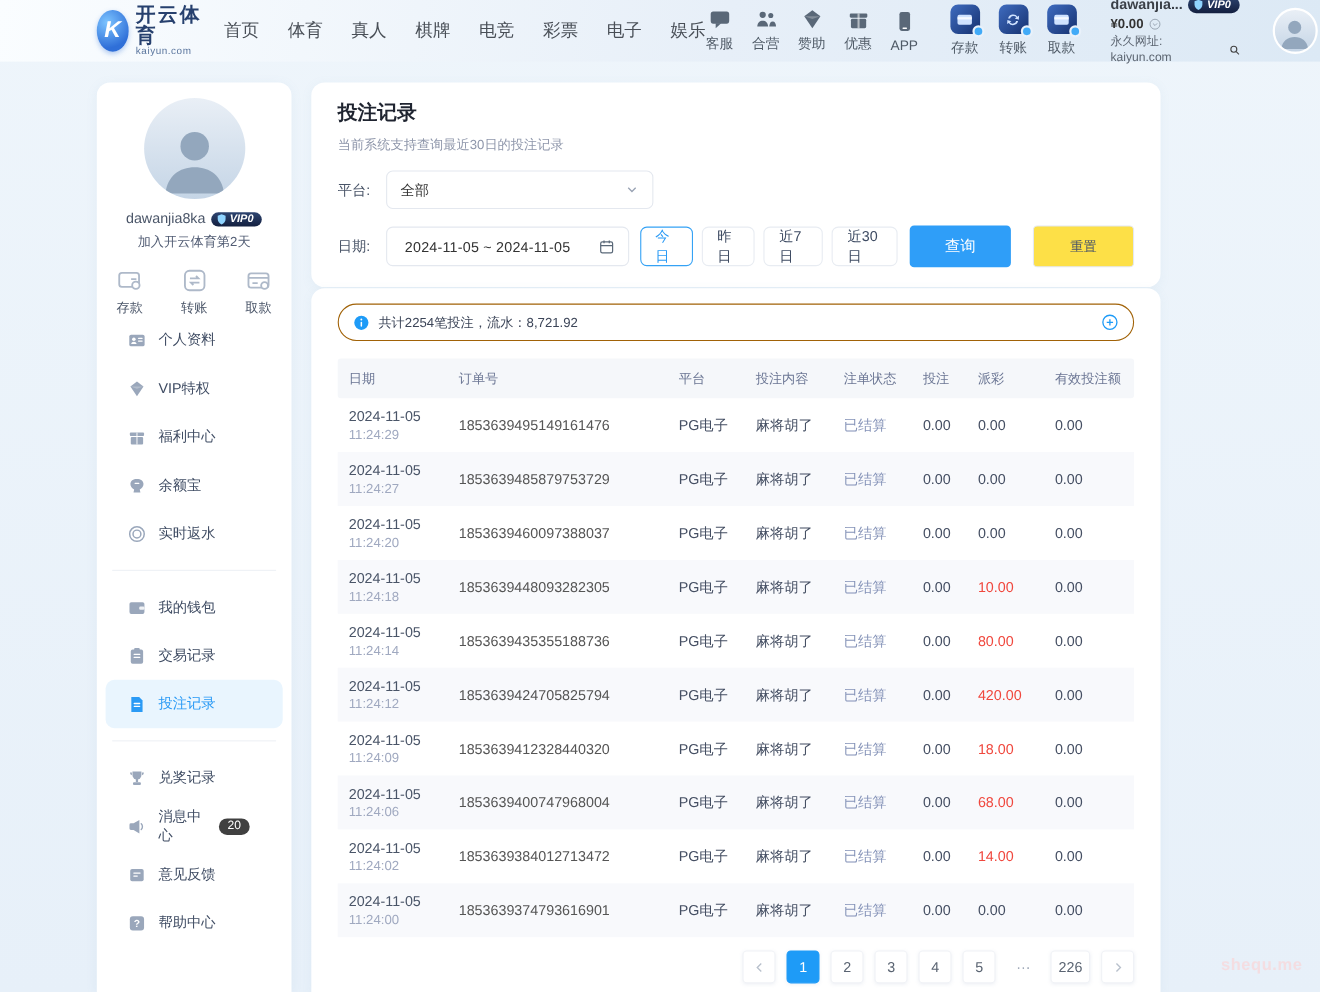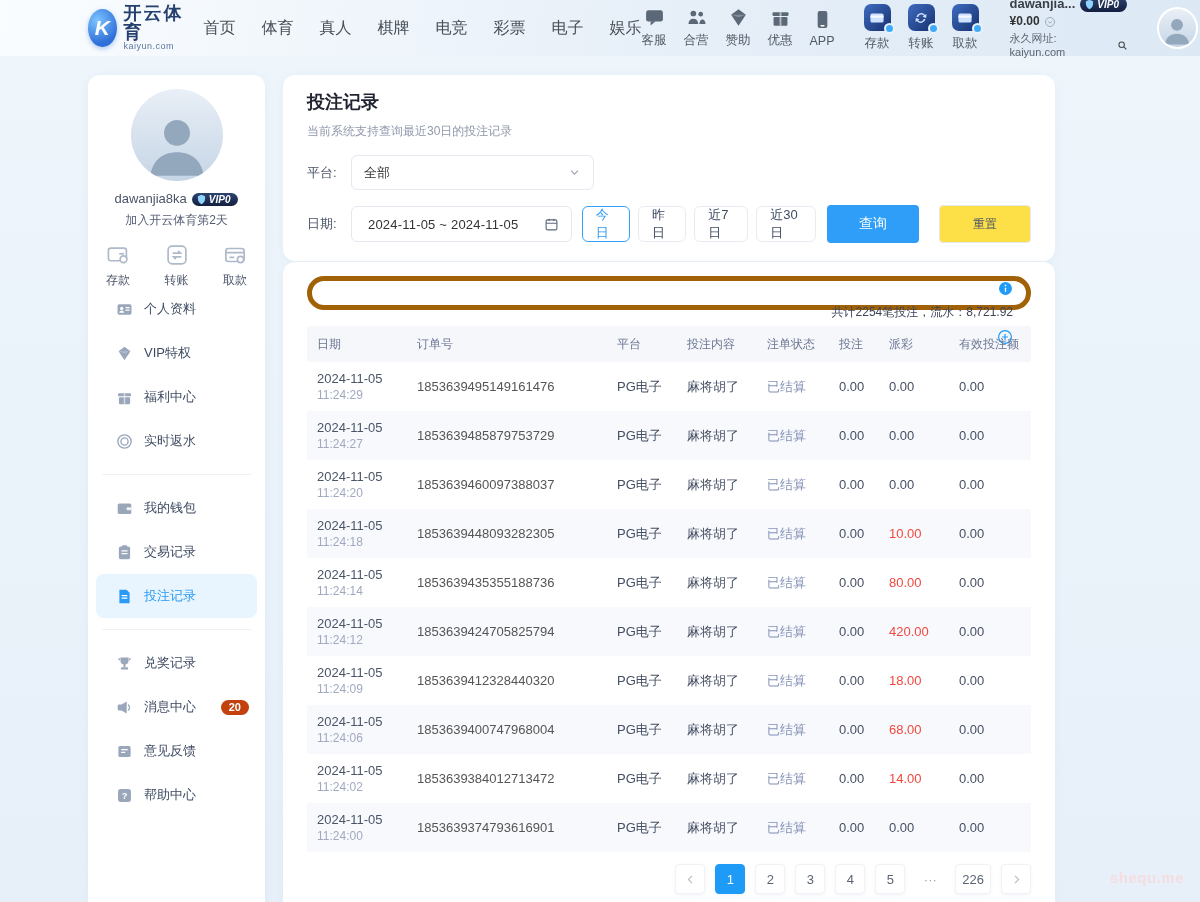--- a/index.html
+++ b/index.html
@@ -57,22 +57,22 @@
   .sact .ic{width:24px;height:24px;color:#aeb9c9;}
   .sact span{font-size:12px;color:#4a5568;}
   .side-menu{margin-top:0;}
   .side-item{display:flex;align-items:center;gap:11px;height:44px;padding-left:20px;margin:0 8px;
     border-radius:8px;cursor:pointer;}
   .side-item .ic{width:17px;height:17px;color:#9aa7bb;flex:none;}
   .side-item .slabel{font-size:13px;color:#3f4c63;}
   .side-item.active{background:#e9f5fe;}
   .side-item.active .ic{color:#2a9af5;}
   .side-item.active .slabel{color:#2a9af5;}
-  .side-badge{margin-left:auto;margin-right:8px;background:#c2410c;color:#fff;font-size:11px;
-    padding:1.5px 8px;border-radius:9px;font-weight:bold;}
+  .side-badge{margin-left:auto;margin-right:30px;background:#404040;color:#fff;font-size:11px;
+    padding:1.5px 8px;border-radius:9px;}
   .side-div{height:1px;background:#eef1f5;margin:11px 14px;}
   
   .card{position:absolute;left:283px;width:772px;background:#fff;border-radius:12px;
     box-shadow:0 2px 10px rgba(120,150,190,.07);}
   .card-filter{top:75px;padding:16px 24px 18px;}
   .m-title{font-size:18px;font-weight:bold;color:#1f2430;line-height:22px;}
   .m-sub{margin-top:10px;font-size:12px;color:#8f97ab;}
   .f-row{display:flex;align-items:center;margin-top:15px;}
   .f-label{font-size:13px;color:#4a5568;width:44px;flex:none;}
   .select-box{width:243px;height:35px;border:1px solid #e4e8ef;border-radius:6px;display:flex;
@@ -86,22 +86,22 @@
   .quick-dates{display:flex;gap:8px;margin-left:10px;}
   .qd-btn{height:36px;padding:0 13px;border:1px solid #e8ecf2;border-radius:6px;background:#fff;
     font-size:13px;color:#3f4c63;display:flex;align-items:center;cursor:pointer;}
   .qd-btn.active{border-color:#35a2f5;color:#2a9af5;}
   .f-actions{margin-left:auto;display:flex;gap:20px;padding-left:11px;}
   .btn-primary{width:92px;height:38px;background:#2f9ef8;border:none;border-radius:4px;color:#fff;
     font-size:14px;cursor:pointer;font-family:inherit;}
   .btn-plain{width:92px;height:38px;background:#fde047;border:1px solid #e4e8ef;border-radius:4px;
     color:#4a5568;font-size:12px;cursor:pointer;font-family:inherit;}
   .card-table{top:262px;height:640px;padding:14px 24px 0;border-radius:12px 12px 0 0;}
-  .info-bar{height:34px;border:5px solid #a16207;border-radius:17px;display:flex;align-items:flex-end;
-    padding:0 13px;gap:8px;flex-direction:column;}
+  .info-bar{height:34px;border:1px solid #a16207;border-radius:17px;display:flex;align-items:center;
+    padding:0 13px;gap:8px;}
   .info-bar .i-ic{width:15px;height:15px;color:#1e9bf7;flex:none;}
   .info-bar .txt{font-size:12px;color:#3c4558;}
   .info-bar .plus{margin-left:auto;width:16px;height:16px;color:#1e9bf7;cursor:pointer;}
   .tbl{margin-top:16px;}
   .trow{display:grid;grid-template-columns:100px 200px 70px 80px 72px 50px 70px 1fr;
     align-items:center;padding:0 10px;}
   .thead{height:36px;background:#f5f7fa;border-radius:3px;}
   .thead .th{font-size:12px;color:#6b7694;}
   .tr{height:49px;}
   .tr.alt{background:#f8f9fc;}
@@ -358,20 +358,29 @@
             <svg viewBox="0 0 20 20" fill="currentColor">
               <rect x="2.4" y="5" width="15.2" height="3.6" rx="1"></rect>
               <rect x="3.4" y="9.6" width="13.2" height="8.2" rx="1.2"></rect>
               <rect x="9.1" y="5" width="1.8" height="12.8" fill="#fff" opacity=".55"></rect>
             </svg>
           </span>
           <span class="slabel">福利中心</span>
         </div>
         <div class="side-item">
           <span class="ic">
+            <svg viewBox="0 0 20 20" fill="currentColor">
+              <path d="M10 3c4 0 7 2.1 7 5.3 0 2.6-1.7 4.7-4 5.9l.7 3H6.3l.7-3c-2.3-1.2-4-3.3-4-5.9C3 5.1 6 3 10 3z"></path>
+              <rect x="7.3" y="6.8" width="5.4" height="1.5" rx=".75" fill="#fff"></rect>
+            </svg>
+          </span>
+          <span class="slabel">余额宝</span>
+        </div>
+        <div class="side-item">
+          <span class="ic">
             <svg viewBox="0 0 20 20" fill="none" stroke="currentColor" stroke-width="1.6">
               <circle cx="10" cy="10" r="7.8"></circle>
               <circle cx="10" cy="10" r="4.2"></circle>
             </svg>
           </span>
           <span class="slabel">实时返水</span>
         </div>
         <div class="side-div"></div>
         <div class="side-item">
           <span class="ic">

